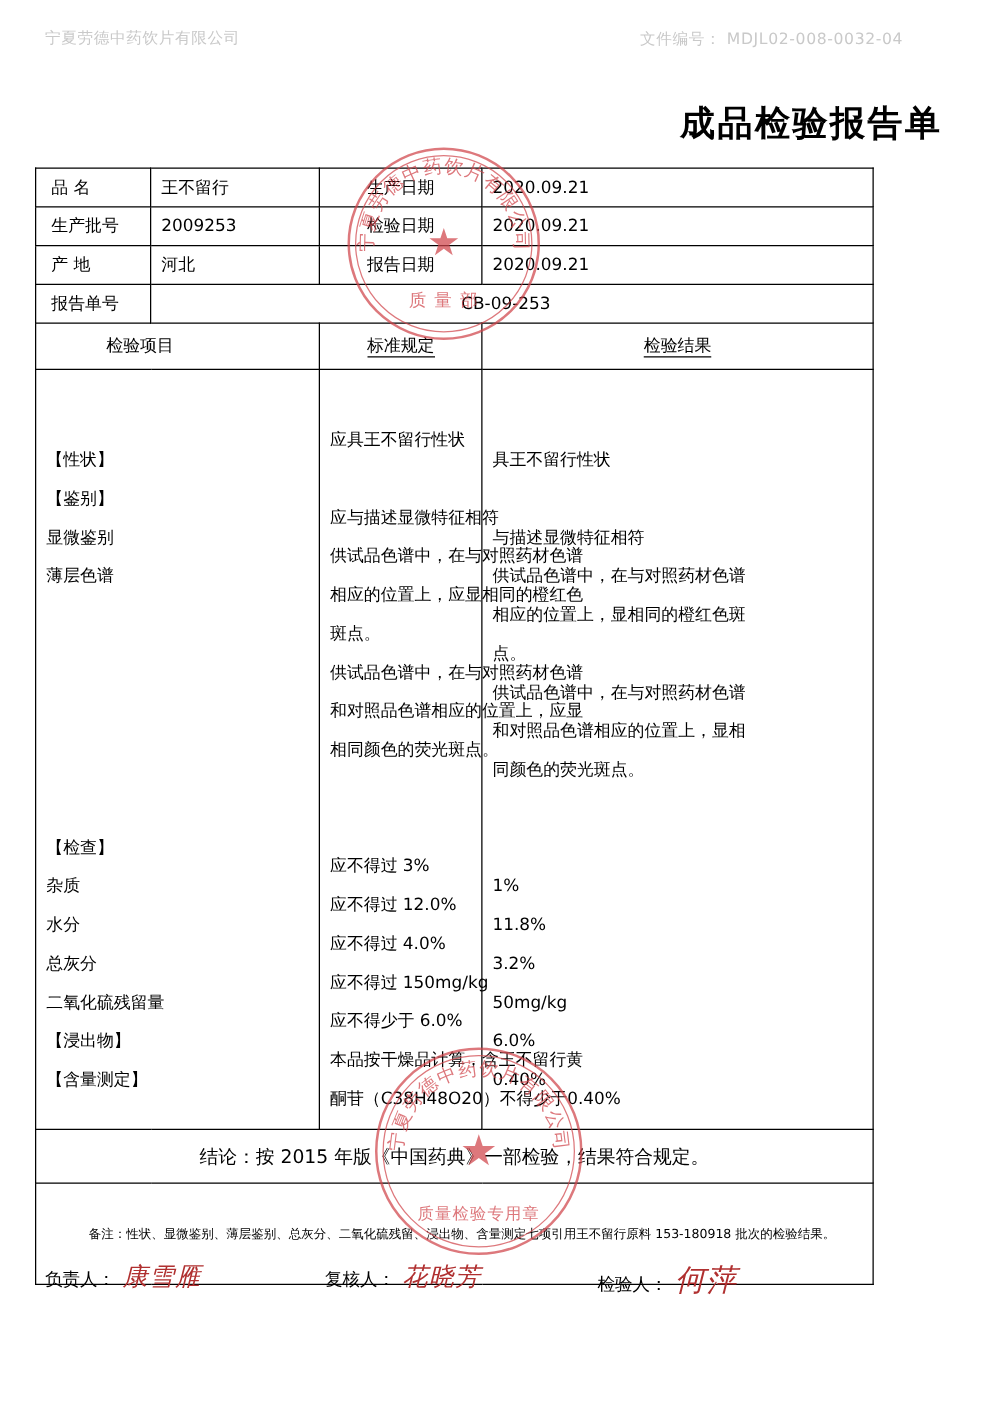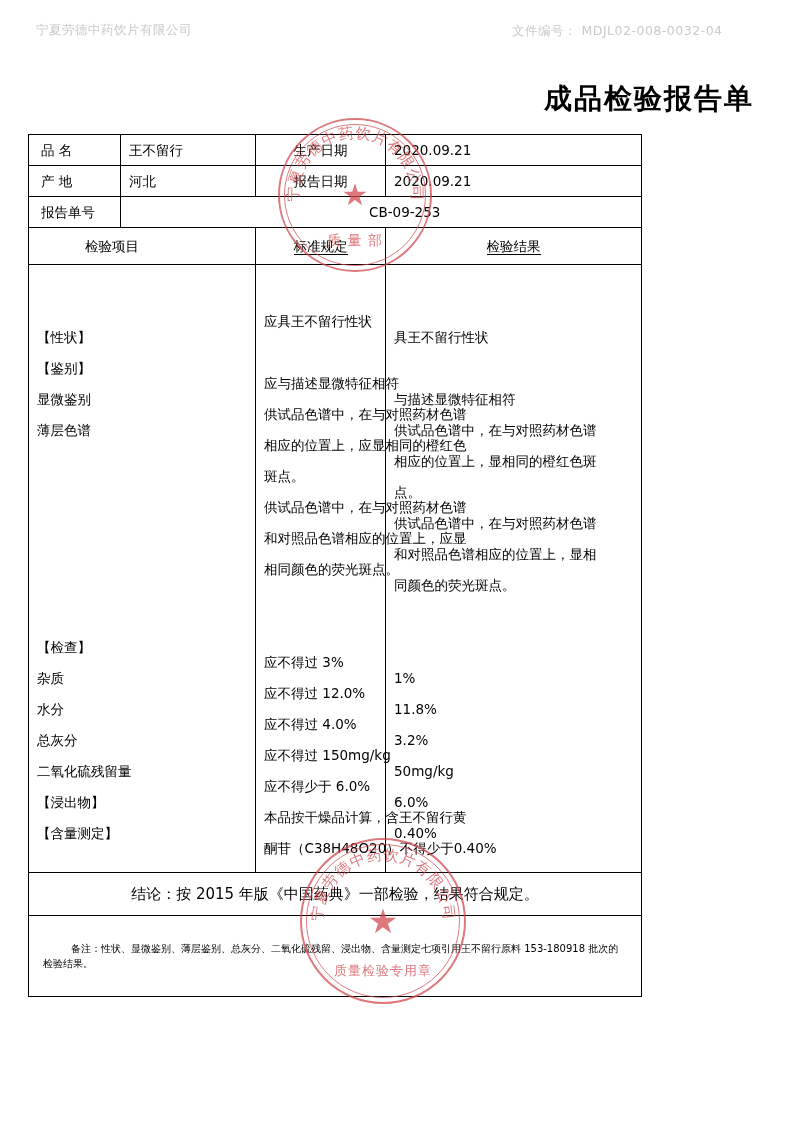--- a/index.html
+++ b/index.html
@@ -58,21 +58,21 @@
     font-weight: bold;
     letter-spacing: 2px;
     font-family: "DejaVu Sans", "Liberation Sans", sans-serif;
   }
 
   
   .tbl {
     position: absolute;
     left: 28px;
     top: 134px;
-    width: 614px;
+    width: 671px;
     border-collapse: collapse;
     table-layout: fixed;
     font-size: 13.5px;
   }
   .tbl td {
     border: 1px solid #000;
     padding: 0 8px;
     vertical-align: middle;
     line-height: 1.5;
   }
@@ -216,20 +216,26 @@
         <col class="val2">
     </colgroup>
     <tbody>
       <tr>
         <td class="lbl h40">品    名</td>
         <td class="h40">王不留行</td>
         <td class="lbl2 h40">生产日期</td>
         <td class="h40">2020.09.21</td>
       </tr>
       <tr>
+        <td class="lbl h40">生产批号</td>
+        <td class="h40">2009253</td>
+        <td class="lbl2 h40">检验日期</td>
+        <td class="h40">2020.09.21</td>
+      </tr>
+      <tr>
         <td class="lbl h40">产    地</td>
         <td class="h40">河北</td>
         <td class="lbl2 h40">报告日期</td>
         <td class="h40">2020.09.21</td>
       </tr>
       <tr>
         <td class="lbl h40">报告单号</td>
         <td class="h40" colspan="3">
           <span style="display:inline-block; margin-left:240px;">CB-09-253</span>
         </td>
@@ -318,20 +324,31 @@
         <td class="concl" colspan="4">结论：按 2015 年版《中国药典》一部检验，结果符合规定。</td>
       </tr>
       <tr>
         <td class="remark" colspan="4">
           <span class="ind">备注：性状、显微鉴别、薄层鉴别、总灰分、二氧化硫残留、浸出物、含量测定七项引用王不留行原料 153-180918 批次的检验结果。</span>
         </td>
       </tr>
     </tbody>
   </table>
 
+  <div class="sign-row">
+    <div class="s s1">
+      <span>负责人：</span><span class="sig">康雪雁</span>
+    </div>
+    <div class="s s2">
+      <span>复核人：</span><span class="sig">花晓芳</span>
+    </div>
+    <div class="s s3">
+      <span>检验人：</span><span class="sig big">何萍</span>
+    </div>
+  </div>
 
   <div class="stamp" id="stamp-top">
     <div class="ring"></div>
     <div class="star">★</div>
     <div class="bottom-txt">质 量 部</div>
     <svg class="arc" viewBox="0 0 150 150">
       <defs>
         <path id="arcTop" d="M 18,75 A 57,57 0 0 1 132,75"></path>
       </defs>
       <text font-size="15" fill="#d0454b" letter-spacing="1">

